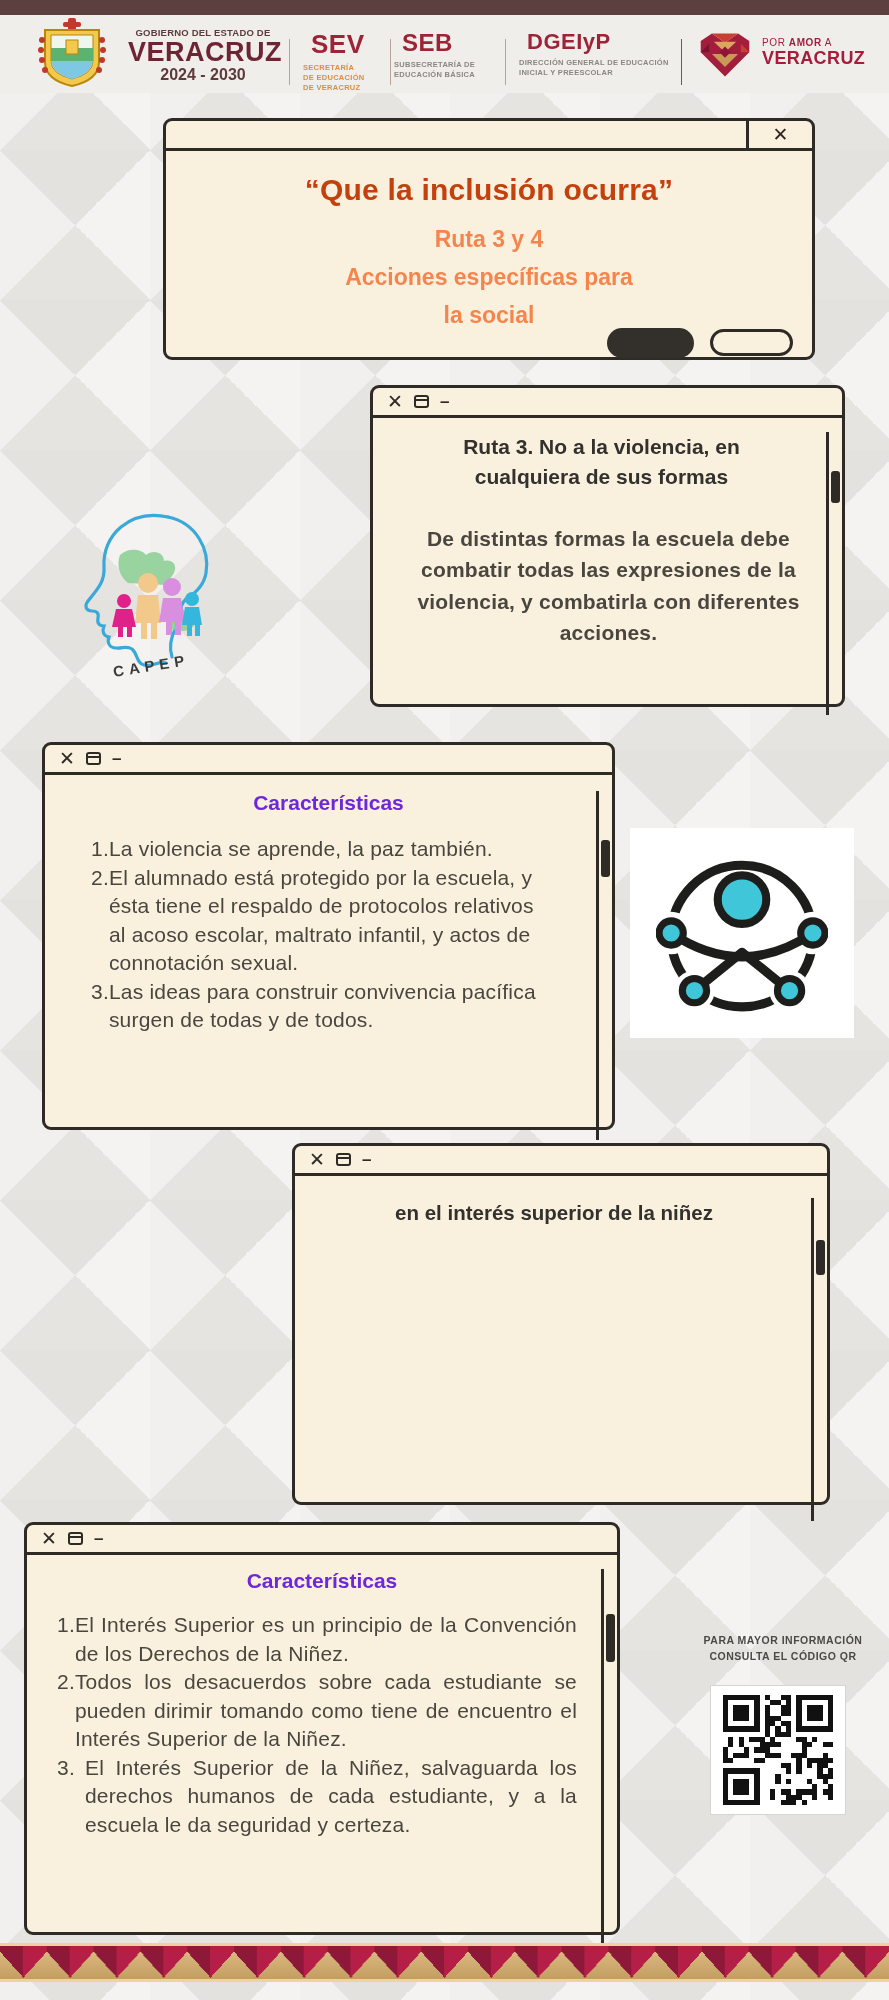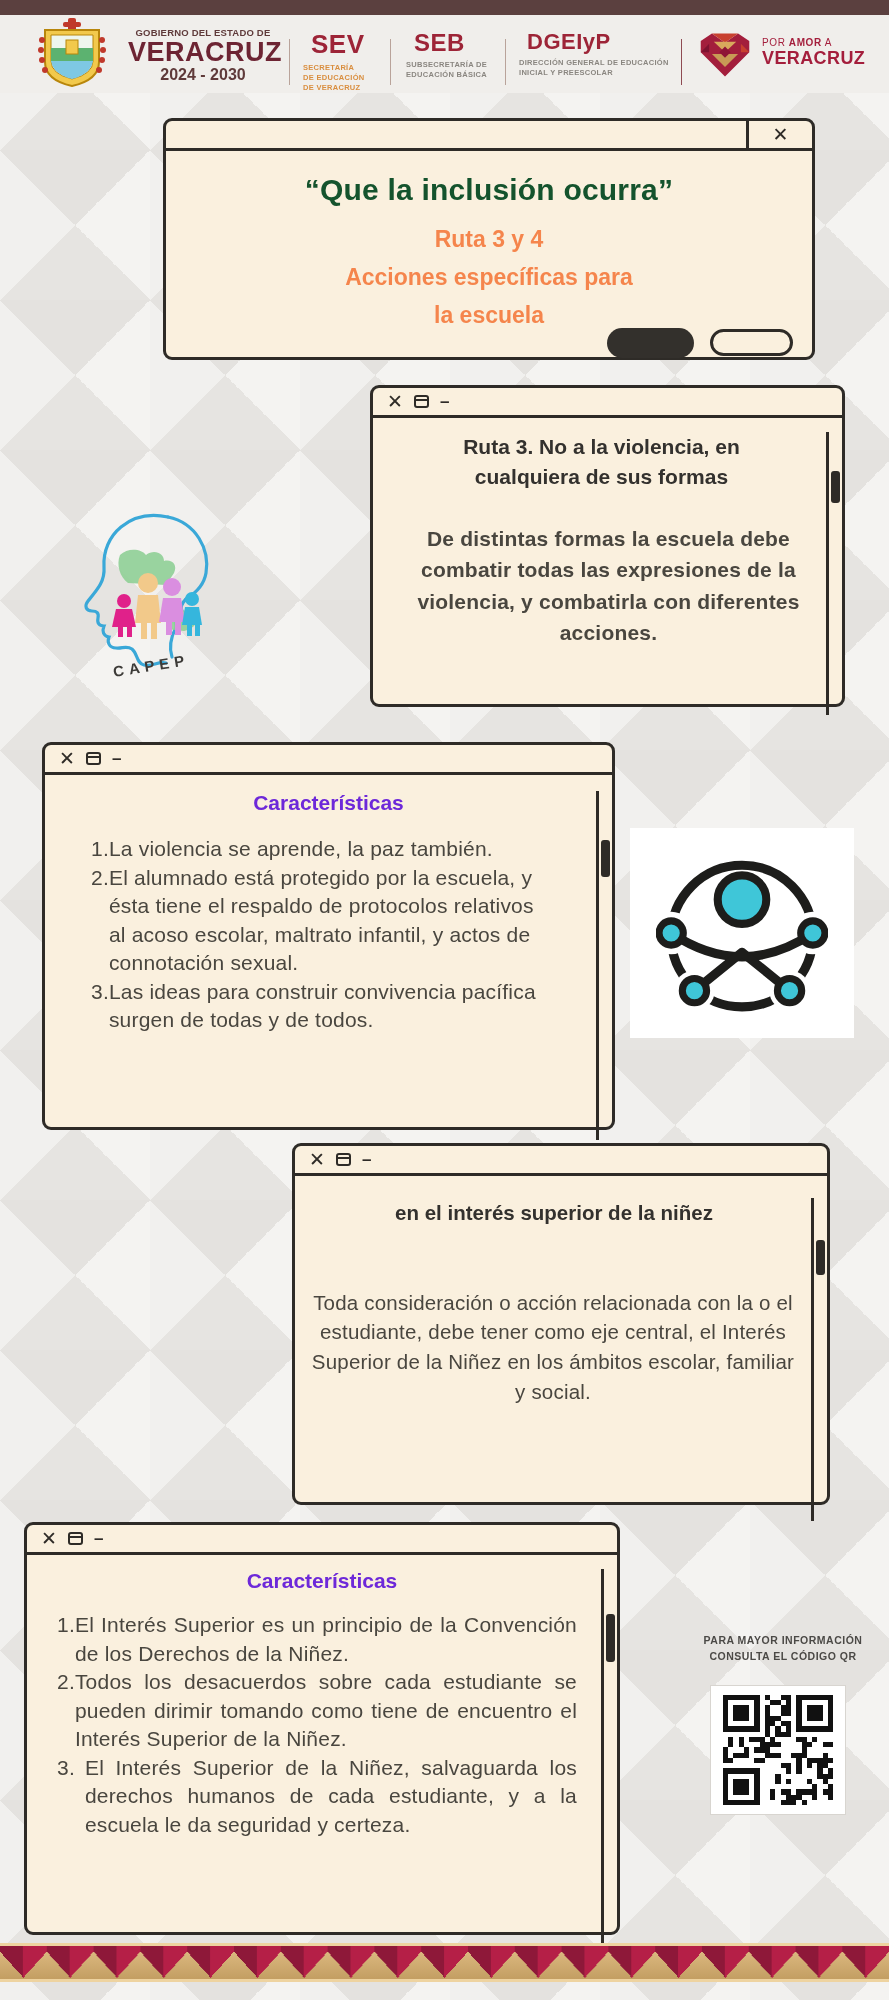--- a/index.html
+++ b/index.html
@@ -51,21 +51,21 @@
   .w-head { font-weight:700; color:#33312e; text-align:center; font-size:21px; line-height:1.45; }
   .w-para { color:#49463f; text-align:center; font-size:21px; line-height:1.5; letter-spacing:.2px; }
   .w-orange { font-weight:700; color:#6d28d9; text-align:center; font-size:21px; }
   .num-list { color:#49463f; font-size:21px; line-height:1.36; letter-spacing:.2px; }
   .num-item { display:flex; }
   .num-item .n { flex:0 0 auto; }
   .num-item .t { flex:1 1 auto; }
   
   #win-title .bar { padding-left:0; }
   #win-title .xcell { position:absolute; right:0; top:0; bottom:0; width:66px; border-left:3px solid #2e2b27; display:flex; align-items:center; justify-content:center; }
-  #win-title .big-title { font-size:30px; font-weight:700; color:#14532d; text-align:center; margin-top:22px; letter-spacing:.2px; }
+  #win-title .big-title { font-size:30px; font-weight:700; color:#c2410c; text-align:center; margin-top:22px; letter-spacing:.2px; }
   #win-title .sub { font-size:23px; font-weight:700; color:#f5854c; text-align:center; line-height:1.65; margin-top:14px; }
   .pill-dark { position:absolute; right:118px; bottom:18px; width:87px; height:30px; background:#33302c; border-radius:15px; }
   .pill-light { position:absolute; right:19px; bottom:20px; width:83px; height:27px; background:#faf0de; border:3px solid #2e2b27; border-radius:14px; }
   
   .tile { position:absolute; background:#ffffff; }
   
   .qr-label { position:absolute; left:693px; top:1632px; width:180px; text-align:center; font-size:10.5px; font-weight:700; letter-spacing:.5px; color:#4b4946; line-height:1.55; }
   .qr-tile { position:absolute; left:710px; top:1685px; width:136px; height:130px; background:#fff; border:1px solid #d8d5d0; display:flex; align-items:center; justify-content:center; }
   .footer-band { position:absolute; left:0; top:1943px; width:889px; height:39px;
     border-top:3px solid #eed3a0; border-bottom:3px solid #eed3a0;
@@ -115,21 +115,21 @@
       <div class="dep-acr">SEV</div>
       <div class="dep-sub">
         <span style="display:block">SECRETARÍA</span>
         <span style="display:block">DE EDUCACIÓN</span>
         <span style="display:block">DE VERACRUZ</span>
       </div>
     </div>
 
     <div class="vdiv" style="left:390px"></div>
 
-    <div class="dep seb" style="left:406px">
+    <div class="dep seb" style="left:394px">
       <div class="dep-acr">SEB</div>
       <div class="dep-sub">
         <span style="display:block">SUBSECRETARÍA DE</span>
         <span style="display:block">EDUCACIÓN BÁSICA</span>
       </div>
     </div>
 
     <div class="vdiv" style="left:505px"></div>
 
     <div class="dep dge" style="left:519px">
@@ -162,21 +162,21 @@
     <div class="bar">
       <div class="xcell">
         <span class="chrome-x">✕</span>
       </div>
     </div>
     <div class="body">
       <div class="big-title">“Que la inclusión ocurra”</div>
       <div class="sub">
         <span style="display:block">Ruta 3 y 4</span>
         <span style="display:block">Acciones específicas para</span>
-        <span style="display:block">la escuela</span>
+        <span style="display:block">la social</span>
       </div>
       <div class="pill-dark"></div>
       <div class="pill-light"></div>
     </div>
   </div>
 
   <div class="win" style="left:370px; top:385px; width:475px; height:322px;">
     <div class="bar">
       <span class="chrome-x">✕</span>
       <span class="chrome-box"></span>
@@ -269,21 +269,20 @@
       <span class="chrome-x">✕</span>
       <span class="chrome-box"></span>
       <span class="chrome-min">–</span>
     </div>
     <div class="body">
       <div class="track"></div>
       <div class="thumb" style="top:42px; height:35px;"></div>
       <div class="w-head" style="margin:22px 34px 0 20px; font-size:20.5px;">
         <span style="display:block">en el interés superior de la niñez</span>
       </div>
-      <div class="w-para" style="margin:60px 28px 0 12px; font-size:20.5px; line-height:1.45;">Toda consideración o acción relacionada con la o el estudiante, debe tener como eje central, el Interés Superior de la Niñez en los ámbitos escolar, familiar y social.</div>
     </div>
   </div>
 
   <div class="win" style="left:24px; top:1522px; width:596px; height:413px;">
     <div class="bar">
       <span class="chrome-x">✕</span>
       <span class="chrome-box"></span>
       <span class="chrome-min">–</span>
     </div>
     <div class="body">

